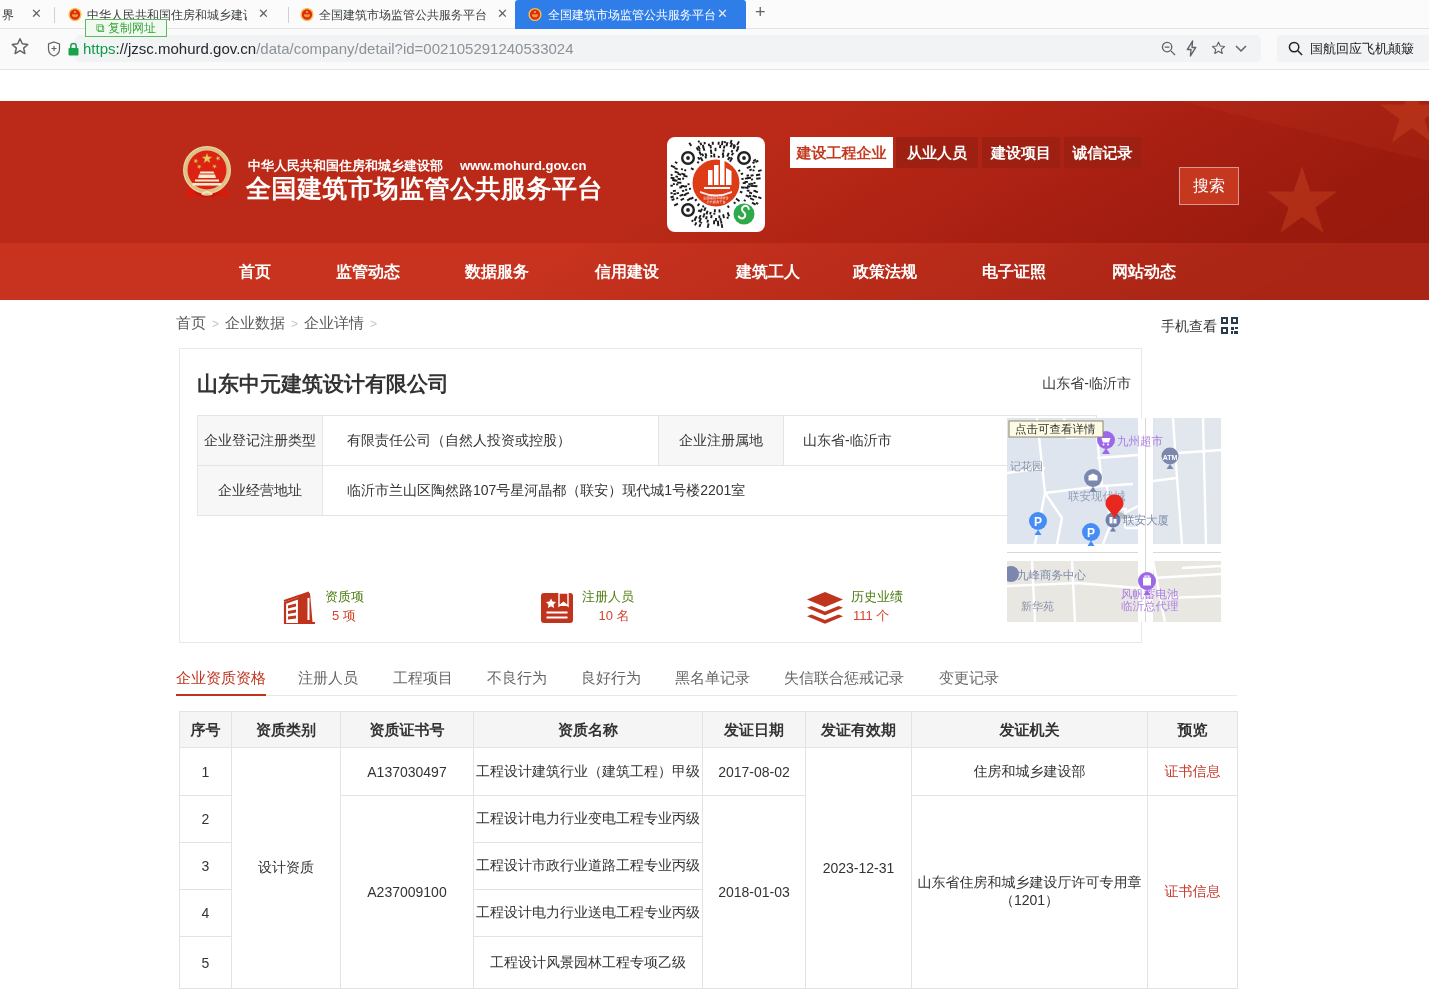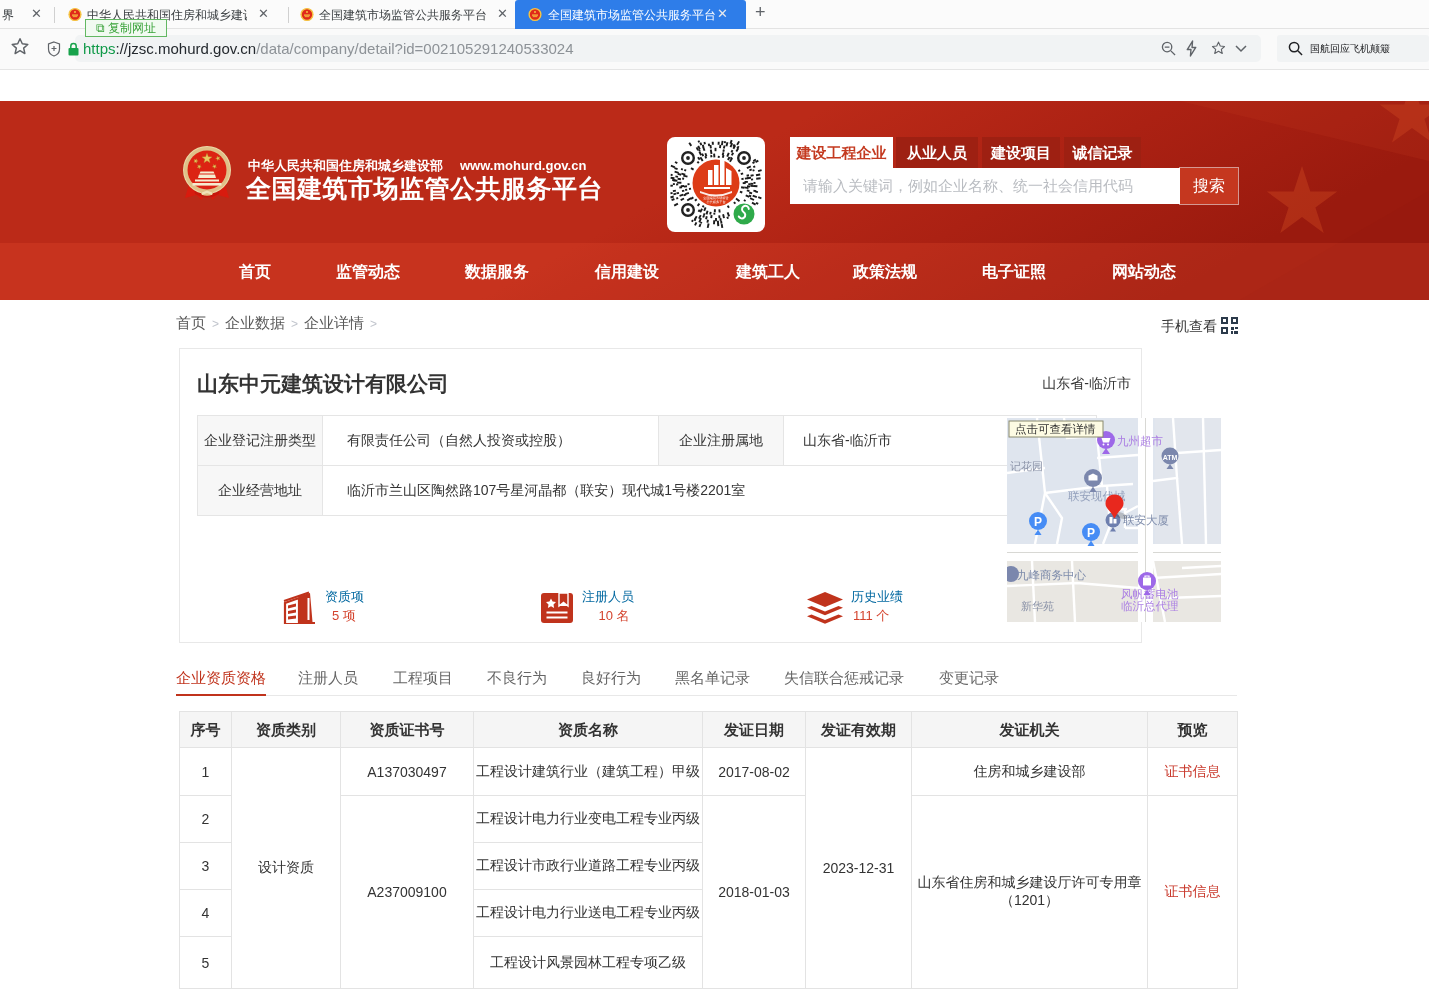--- a/index.html
+++ b/index.html
@@ -13,21 +13,21 @@
 .tabtxt{font-size:12px;color:#3c4043;white-space:nowrap;overflow:hidden;}
 .tabx{font-size:13px;color:#5f6368;}
 #activetab{position:absolute;left:515px;top:0;width:231px;height:29px;background:#2e7de9;border-radius:3px 3px 0 0;}
 #activetab .tabtxt{color:#fff;}
 #activetab .tabx{color:#e8eaed;}
 .fav{position:absolute;top:7px;width:14px;height:15px;}
 #tooltip{position:absolute;left:85px;top:19px;width:82px;height:18px;background:#f1faf1;border:1px solid #62b862;z-index:5;
 font-size:12px;color:#3aa33a;line-height:16px;text-align:center;}
 #addr{position:absolute;left:0;top:29px;width:1429px;height:40px;background:#fafafa;}
 #addrfield{position:absolute;left:75px;top:6px;width:1186px;height:27px;background:#f1f3f4;border-radius:5px;}
-#newsbox{position:absolute;left:1277px;top:6px;width:152px;height:27px;background:#f1f3f4;border-radius:3px;font-size:10px;color:#202124;line-height:27px;}
+#newsbox{position:absolute;left:1277px;top:6px;width:152px;height:27px;background:#f1f3f4;border-radius:3px;font-size:13px;color:#202124;line-height:27px;}
 .urltext{position:absolute;left:83px;top:3px;font-size:15px;white-space:nowrap;}
 
 #banner{position:absolute;left:0;top:101px;width:1429px;height:199px;background:#bb2a18;overflow:hidden;}
 #nav{position:absolute;left:0;top:243px;width:1429px;height:57px;background:rgba(255,96,60,0.18);}
 .navitem{position:absolute;top:0;height:57px;line-height:57px;color:#fff;font-size:16px;font-weight:bold;text-align:center;white-space:nowrap;}
 #btitle1{position:absolute;left:248px;top:50px;color:#fff;font-size:13px;font-weight:bold;white-space:nowrap;margin-top:6px;}
 #btitle2{position:absolute;left:246px;top:71px;color:#fff;font-size:25px;font-weight:bold;white-space:nowrap;letter-spacing:0.5px;}
 #qrbox{position:absolute;left:667px;top:36px;width:98px;height:95px;background:#fff;border-radius:8px;}
 .stab{position:absolute;top:36px;height:31px;line-height:31px;text-align:center;font-size:15px;font-weight:bold;color:#fff;background:#9e2012;}
 #stab1{left:790px;width:103px;background:#fff;color:#c43a20;}
@@ -40,21 +40,21 @@
 #phone{position:absolute;top:18px;left:1161px;font-size:14px;color:#333;}
 #card{position:absolute;left:179px;top:48px;width:963px;height:295px;border:1px solid #e8e8e8;}
 #cardtitle{position:absolute;left:17px;top:21px;font-size:21px;font-weight:bold;color:#333;}
 #cardloc{position:absolute;right:10px;top:26px;font-size:14px;color:#333;}
 table.info{border-collapse:collapse;position:absolute;left:17px;top:66px;}
 table.info td{border:1px solid #e5e5e5;font-size:14px;color:#333;height:50px;padding:0;}
 table.info td.lb{background:#f7f7f7;text-align:center;width:125px;}
 table.info td.v1{width:336px;padding-left:24px;}
 table.info td.v2{width:313px;padding-left:19px;}
 .stat{position:absolute;top:241px;height:40px;}
-.stat .lab{font-size:13px;color:#0369a1;line-height:14px;}
+.stat .lab{font-size:13px;color:#4d7c0f;line-height:14px;}
 .stat .num{font-size:13px;color:#d4442e;line-height:14px;margin-top:5px;}
 #map{position:absolute;left:827px;top:69px;width:214px;height:204px;overflow:hidden;}
 
 #tabs{position:absolute;left:179px;top:361px;width:1058px;height:35px;border-bottom:1px solid #e8e8e8;font-size:15px;color:#666;}
 #tabs span{position:absolute;top:0;line-height:33px;}
 #tabs span.on{color:#c0331c;border-bottom:2px solid #c0331c;}
 
 table.data{border-collapse:collapse;position:absolute;left:179px;top:411px;table-layout:fixed;}
 table.data th{background:#f5f5f5;font-size:15px;color:#333;font-weight:bold;border:1px solid #e3e3e3;height:36px;padding-top:3px;}
 table.data td{border:1px solid #e3e3e3;font-size:14px;color:#333;text-align:center;height:47px;padding:0;}
@@ -367,21 +367,20 @@
       <text x="49" y="61.5" font-size="3.2" fill="#fff" text-anchor="middle">全国建筑市场监管</text>
       <text x="49" y="65.5" font-size="3.2" fill="#fff" text-anchor="middle">公共服务平台</text>
       <circle cx="77" cy="77" r="10.5" fill="#2faa4a"></circle>
       <path d="M71.8 79.5 a3.4 3.4 0 1 0 4.8 -4.4 a3.4 3.4 0 1 1 5.2 -3.2" fill="none" stroke="#fff" stroke-width="2" stroke-linecap="round"></path>
     </svg>
   </div>
   <div class="stab" id="stab1">建设工程企业</div>
   <div class="stab" style="left:896px;width:82px;">从业人员</div>
   <div class="stab" style="left:982px;width:78px;">建设项目</div>
   <div class="stab" style="left:1064px;width:77px;">诚信记录</div>
-  <div id="sinput">请输入关键词，例如企业名称、统一社会信用代码</div>
   <div id="sbtn">搜索</div>
 </div>
 <div id="nav">
   <span class="navitem" style="left:255px;transform:translateX(-50%);">首页</span>
   <span class="navitem" style="left:368px;transform:translateX(-50%);">监管动态</span>
   <span class="navitem" style="left:497px;transform:translateX(-50%);">数据服务</span>
   <span class="navitem" style="left:627px;transform:translateX(-50%);">信用建设</span>
   <span class="navitem" style="left:756px;transform:translateX(-50%);margin-left:12px;">建筑工人</span>
   <span class="navitem" style="left:885px;transform:translateX(-50%);">政策法规</span>
   <span class="navitem" style="left:1014px;transform:translateX(-50%);">电子证照</span>

